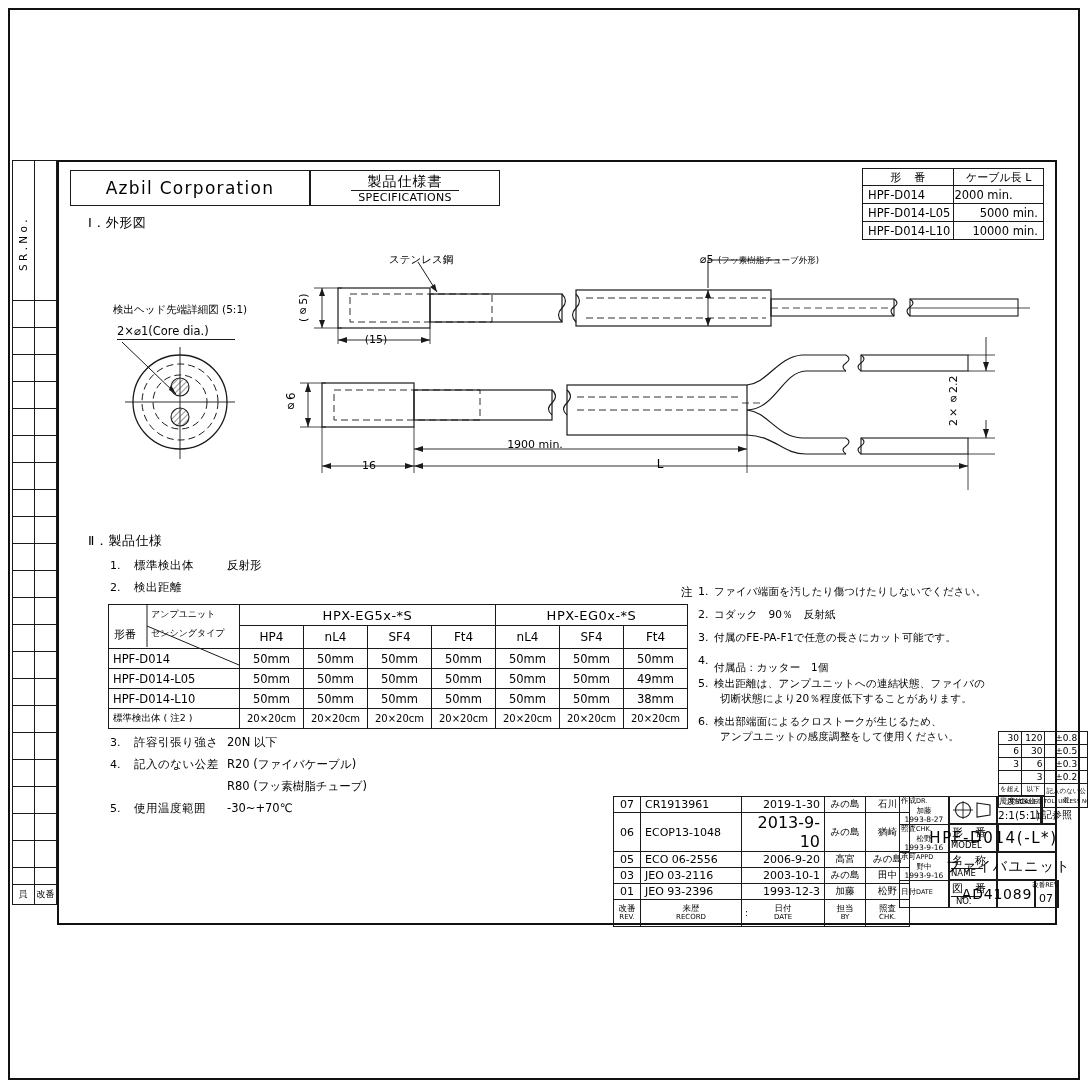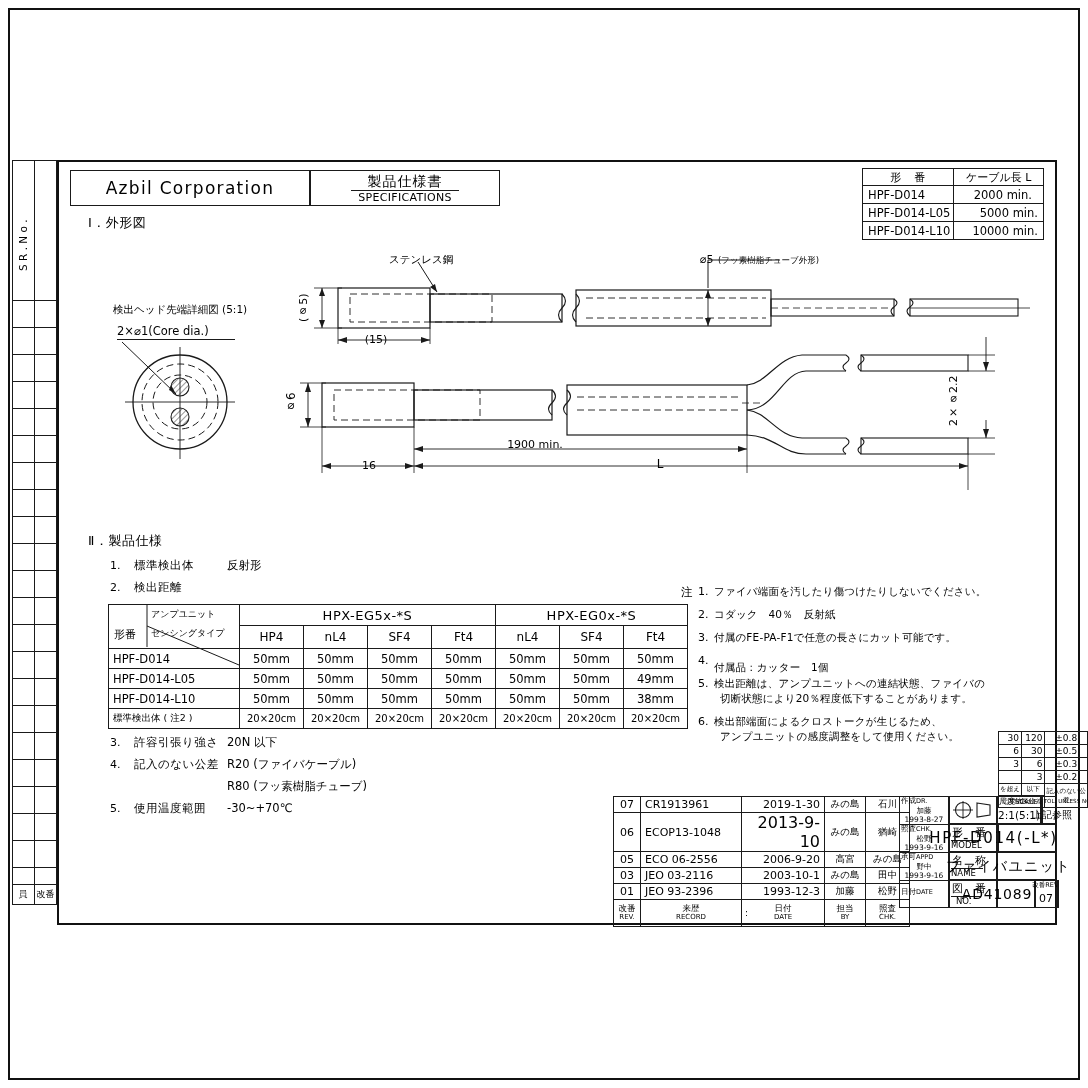--- a/index.html
+++ b/index.html
@@ -72,21 +72,21 @@
   <table style="position:absolute;left:862px;top:168px;width:182px;font-size:11px;">
     <tbody>
         <tr>
       <th style="width:92px;height:16px;text-align:center;letter-spacing:1px;">形　番</th>
       <th style="width:90px;height:16px;text-align:center;">ケーブル長 L</th>
     </tr>
     </tbody>
       <tbody id="cable-rows">
         <tr>
           <td style="height:17px;text-align:left;padding-left:5px;font-size:11.5px;">HPF-D014</td>
-          <td style="height:17px;text-align:right;padding-right:11px;font-size:11.5px;">2000  min.</td>
+          <td style="height:17px;text-align:left;padding-right:11px;font-size:11.5px;">2000  min.</td>
         </tr>
         <tr>
           <td style="height:17px;text-align:left;padding-left:5px;font-size:11.5px;">HPF-D014-L05</td>
           <td style="height:17px;text-align:right;padding-right:5px;font-size:11.5px;">5000  min.</td>
         </tr>
         <tr>
           <td style="height:17px;text-align:left;padding-left:5px;font-size:11.5px;">HPF-D014-L10</td>
           <td style="height:17px;text-align:right;padding-right:5px;font-size:11.5px;">10000  min.</td>
         </tr>
       </tbody>
@@ -335,21 +335,21 @@
 
   <svg style="position:absolute;left:108px;top:604px;width:132px;height:62px;pointer-events:none;">
     <line x1="39" y1="22" x2="131" y2="61" stroke="#1a1a1a" stroke-width="1"></line>
   </svg>
 
   <div class="t lft" style="left:681px;top:586px;height:14px;font-size:11.5px;">注</div>
   <div id="notes-list">
       <div class="t lft" style="left:698px;top:586px;font-size:11px;">1.</div>
       <div class="t lft" style="left:714px;top:586px;font-size:10.5px;letter-spacing:0.2px;">ファイバ端面を汚したり傷つけたりしないでください。</div>
       <div class="t lft" style="left:698px;top:609px;font-size:11px;">2.</div>
-      <div class="t lft" style="left:714px;top:609px;font-size:10.5px;letter-spacing:0.2px;">コダック　40％　反射紙</div>
+      <div class="t lft" style="left:714px;top:609px;font-size:10.5px;letter-spacing:0.2px;">コダック　90％　反射紙</div>
       <div class="t lft" style="left:698px;top:632px;font-size:11px;">3.</div>
       <div class="t lft" style="left:714px;top:632px;font-size:10.5px;letter-spacing:0.2px;">付属のFE-PA-F1で任意の長さにカット可能です。</div>
       <div class="t lft" style="left:698px;top:655px;font-size:11px;">4.</div>
       <div class="t lft" style="left:714px;top:662px;font-size:10.5px;letter-spacing:0.2px;">付属品：カッター　1個</div>
       <div class="t lft" style="left:698px;top:678px;font-size:11px;">5.</div>
       <div class="t lft" style="left:714px;top:678px;font-size:10.5px;letter-spacing:0.2px;">検出距離は、アンプユニットへの連結状態、ファイバの</div>
       <div class="t lft" style="left:720px;top:693px;font-size:10.5px;letter-spacing:0.2px;">切断状態により20％程度低下することがあります。</div>
       <div class="t lft" style="left:698px;top:716px;font-size:11px;">6.</div>
       <div class="t lft" style="left:714px;top:716px;font-size:10.5px;letter-spacing:0.2px;">検出部端面によるクロストークが生じるため、</div>
       <div class="t lft" style="left:720px;top:731px;font-size:10.5px;letter-spacing:0.2px;">アンプユニットの感度調整をして使用ください。</div>

